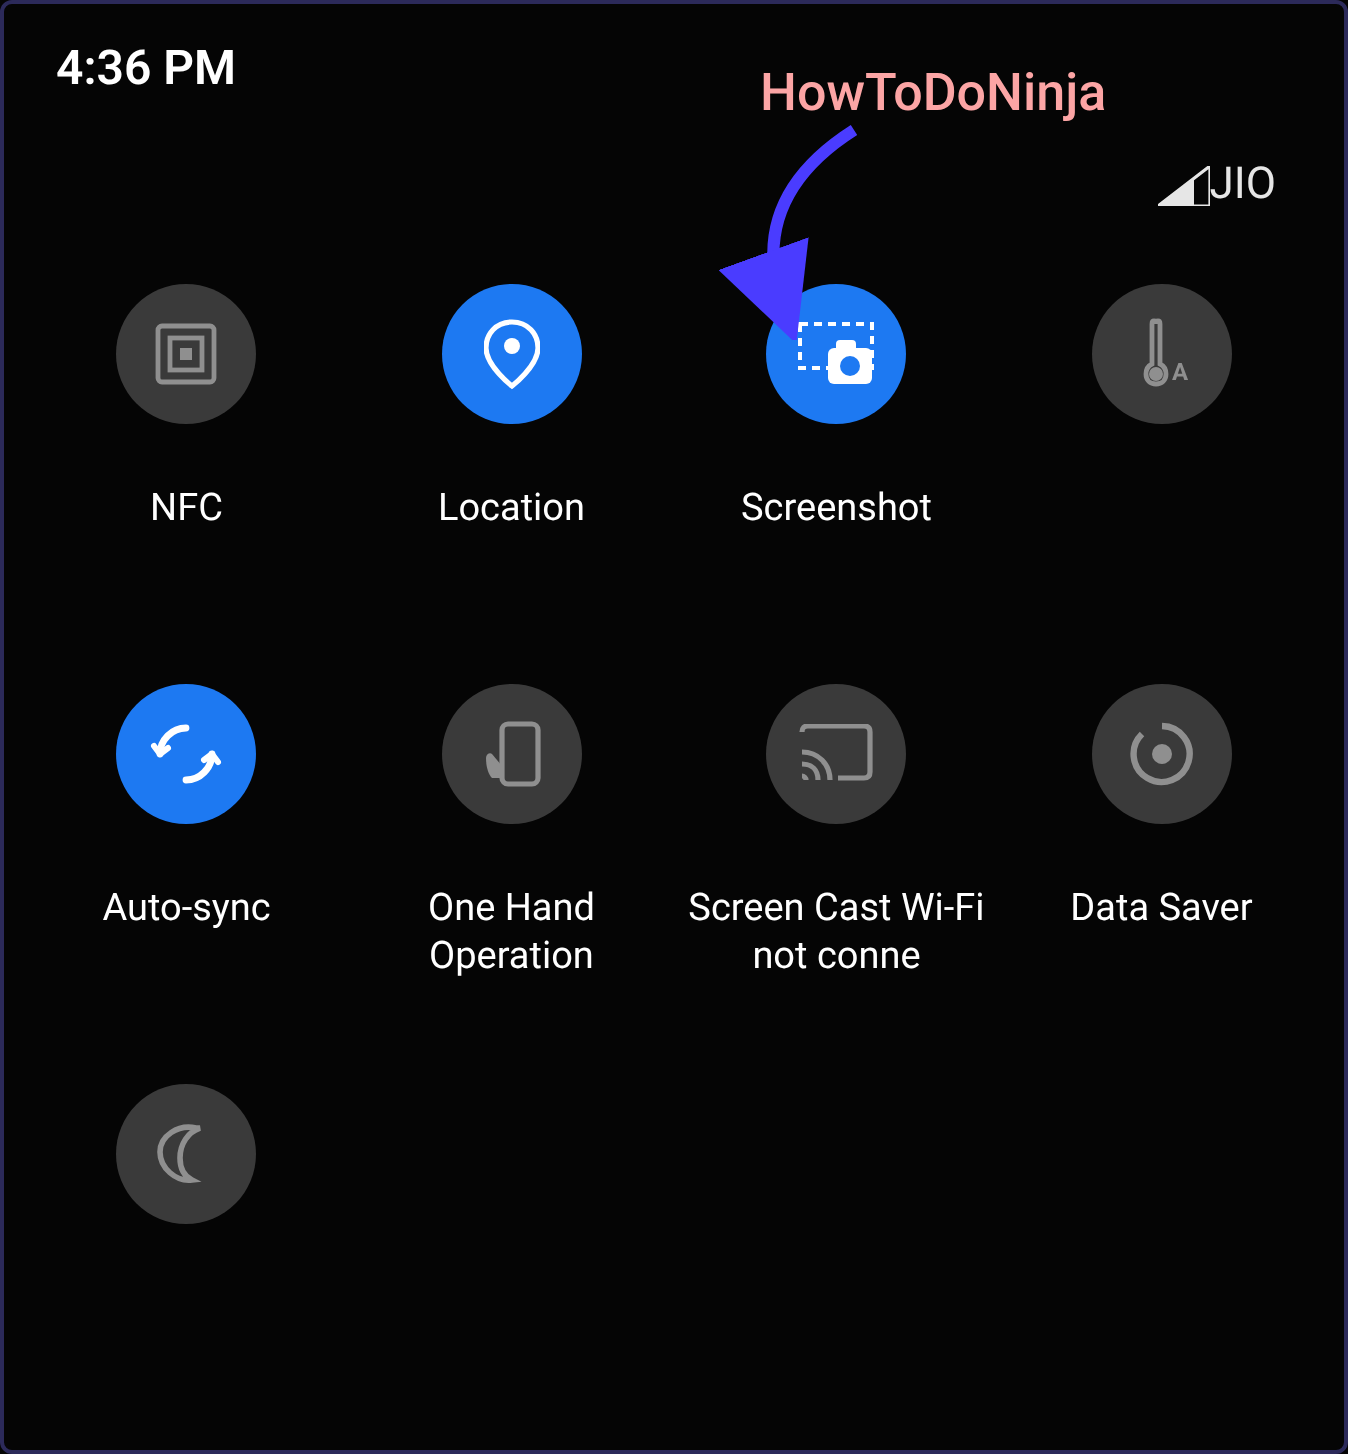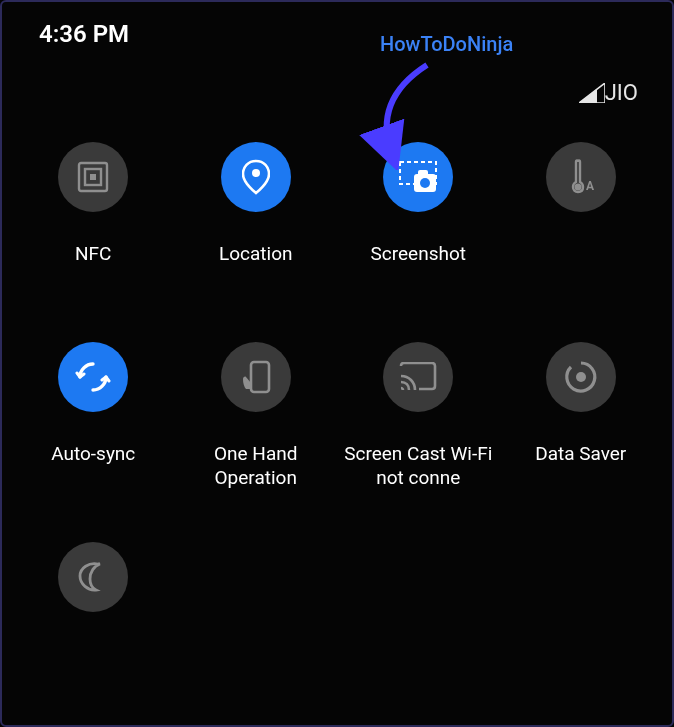--- a/index.html
+++ b/index.html
@@ -12,31 +12,31 @@
       overflow: hidden;
       position: relative;
       border: 2px solid #2c2a5a;
       border-radius: 6px;
     }
 
     .status-bar {
       display: flex;
       justify-content: space-between;
       align-items: center;
-      padding: 18px 26px 0 37px;
+      padding: 18px 26px 0 26px;
       font-size: 24px;
       font-weight: 600;
     }
 
     .watermark {
       position: absolute;
       top: 30px;
       left: 378px;
-      color: #3b82f6;
-      font-size: 20px;
+      color: #fca5a5;
+      font-size: 26px;
       font-weight: 500;
       z-index: 10;
       text-align: center;
     }
 
     .arrow {
       position: absolute;
       top: 58px;
       left: 330px;
       width: 110px;

